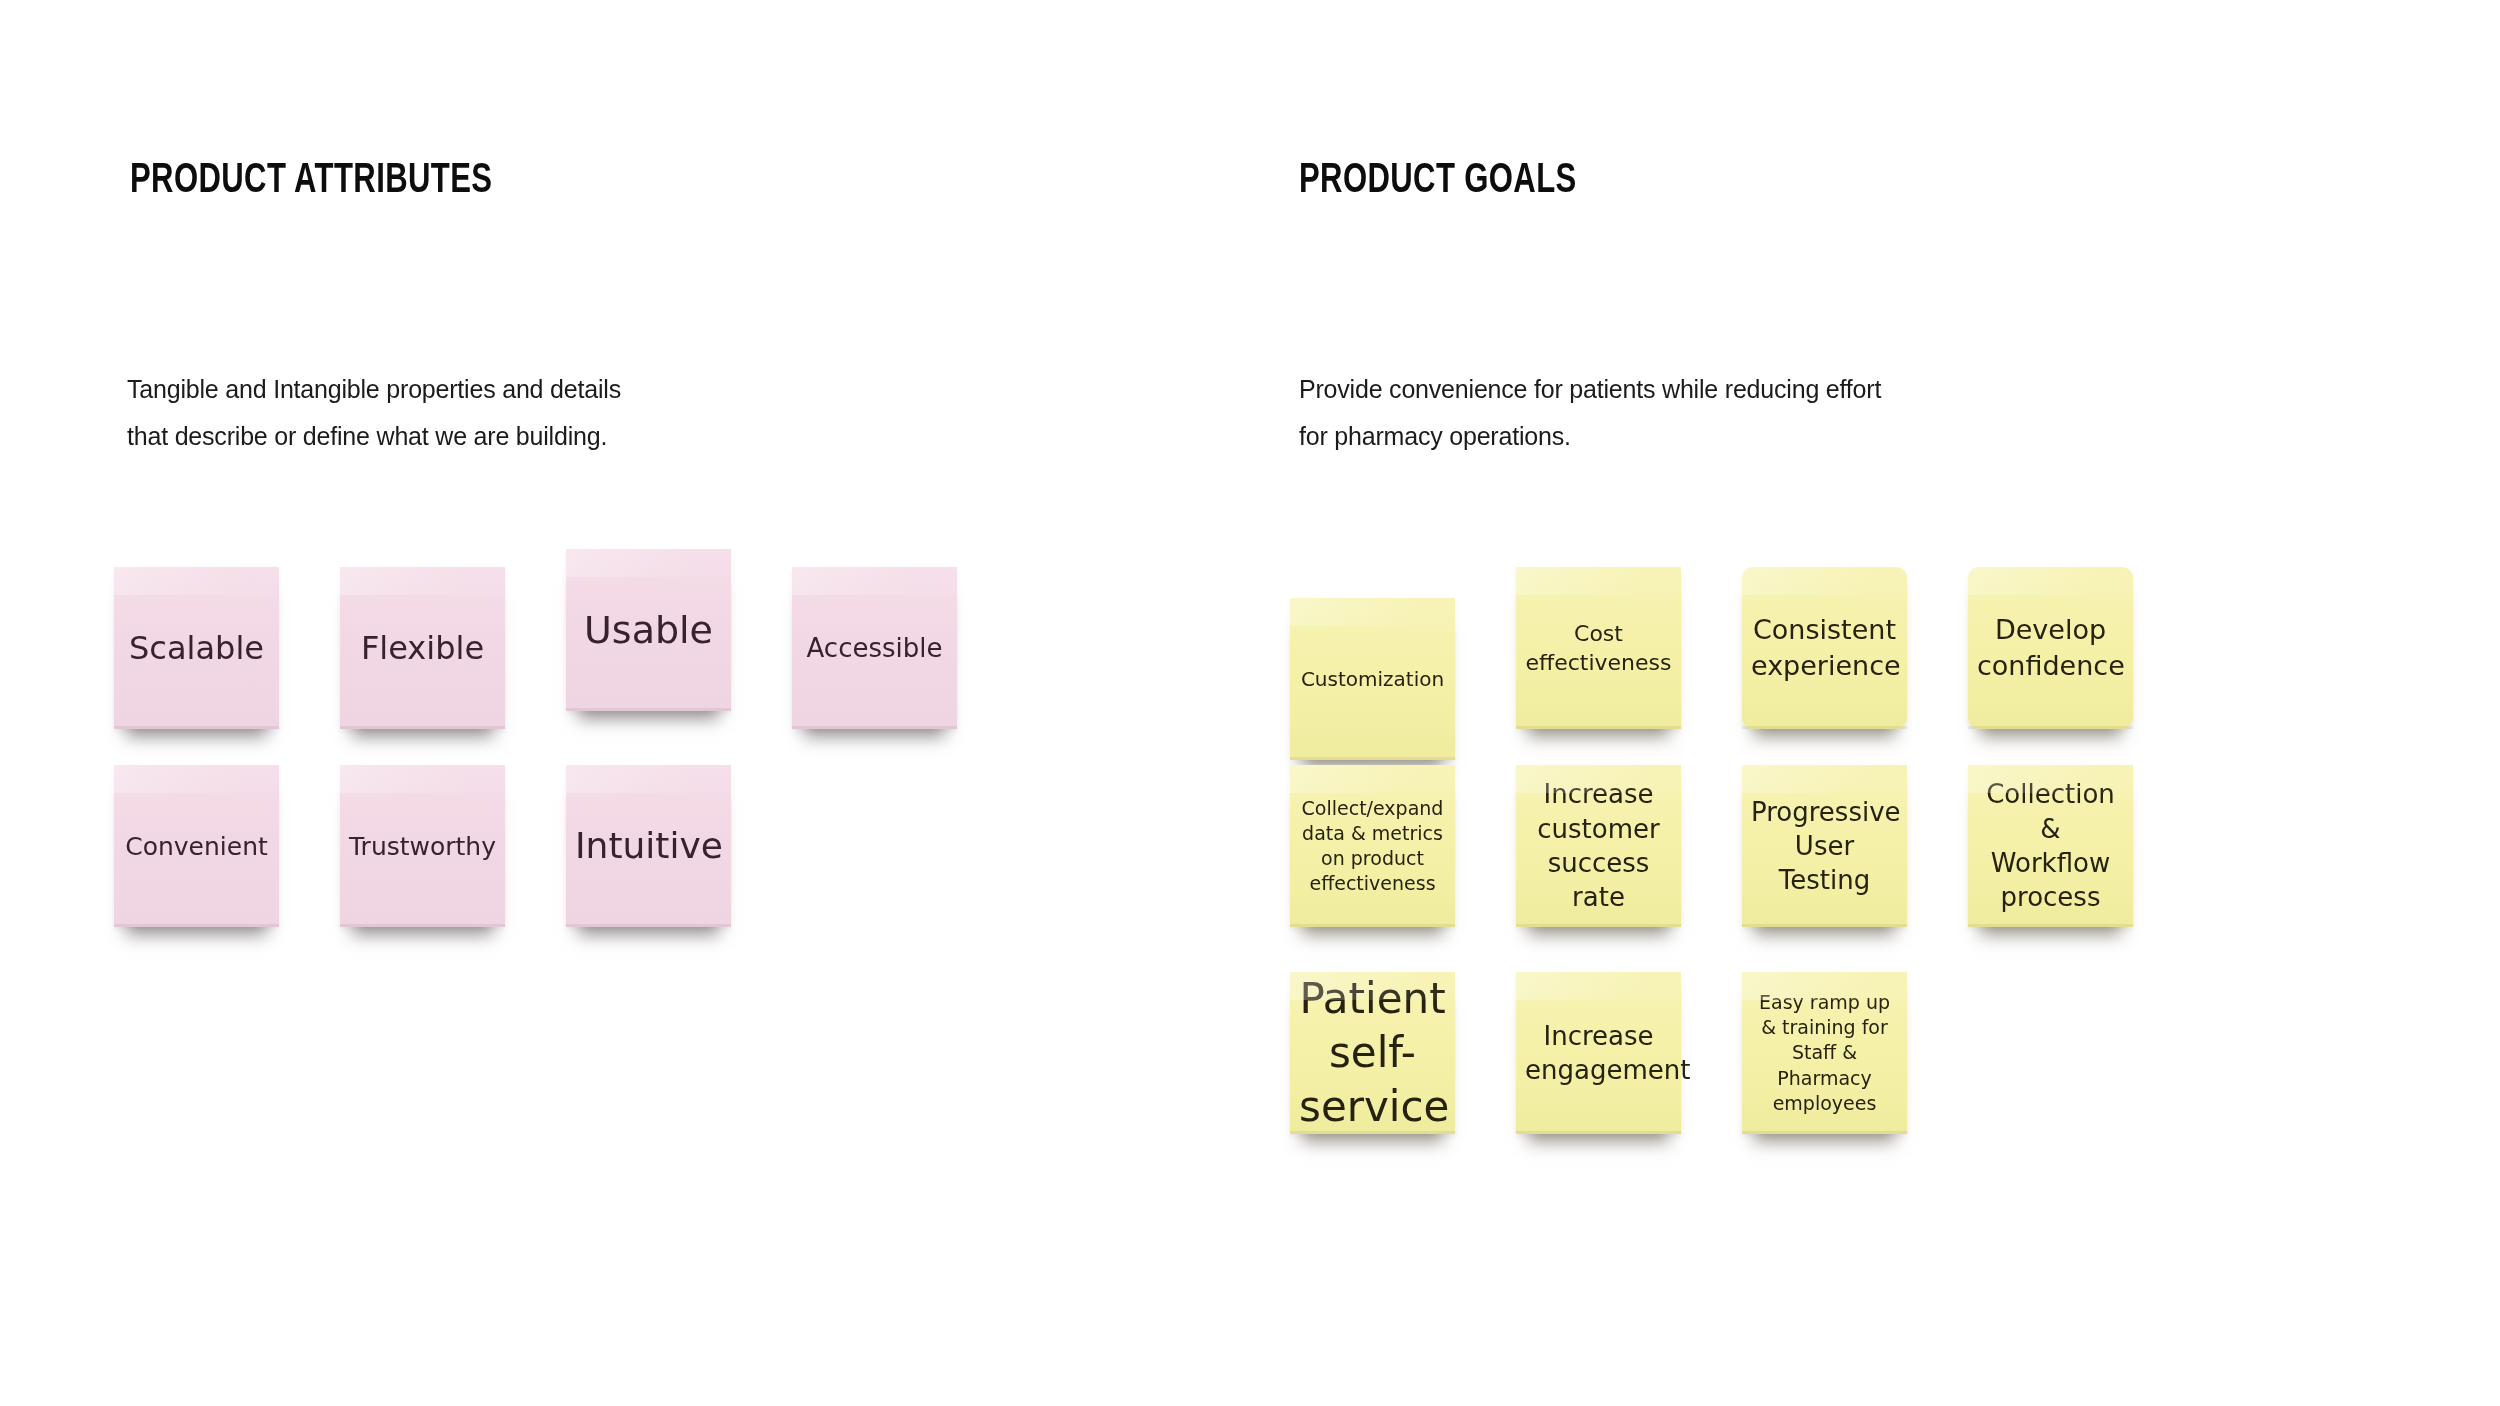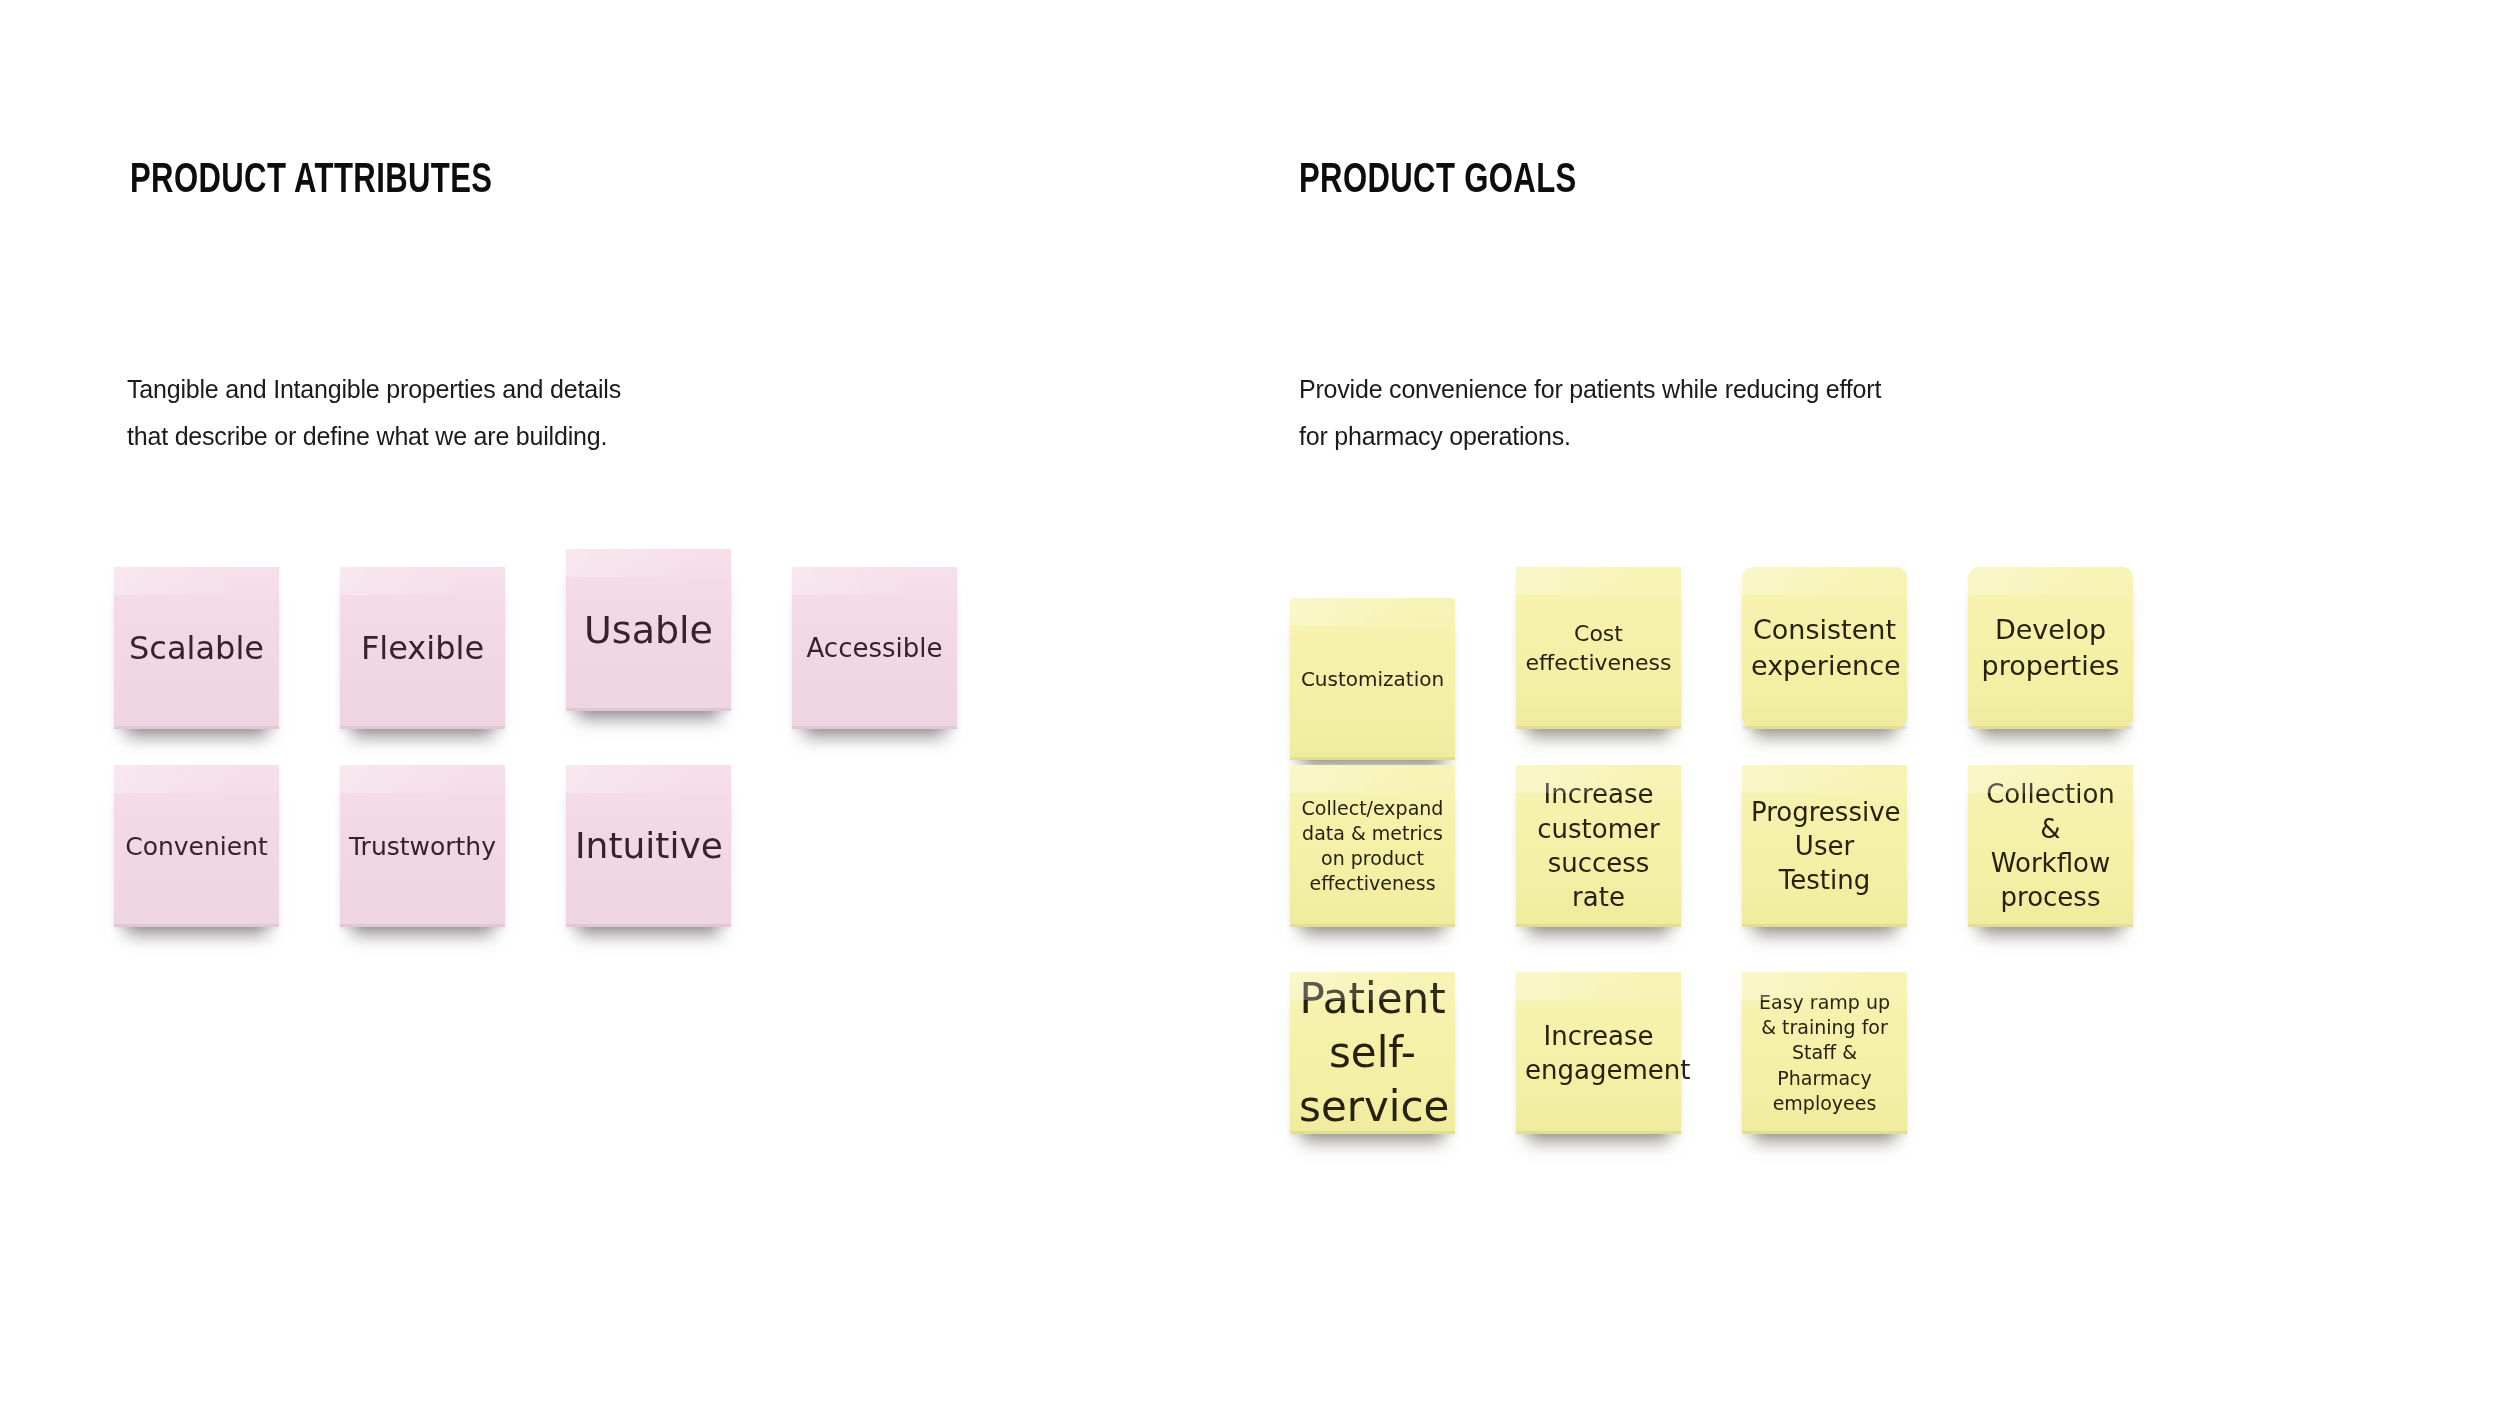--- a/index.html
+++ b/index.html
@@ -128,21 +128,21 @@
   <div class="note yellow fs20" style="left:1290px;top:598px;text-align:center;">
     <span class="note-text">Customization</span>
   </div>
   <div class="note yellow fs22" style="left:1516px;top:567px;">
     <span class="note-text">Cost effectiveness</span>
   </div>
   <div class="note yellow fs27" style="left:1742px;top:567px;">
     <span class="note-text">Consistent experience</span>
   </div>
   <div class="note yellow fs27" style="left:1968px;top:567px;">
-    <span class="note-text">Develop properties</span>
+    <span class="note-text">Develop confidence</span>
   </div>
 
   <div class="note yellow fs19" style="left:1290px;top:765px;">
     <span class="note-text">Collect/expand data &amp; metrics on product effectiveness</span>
   </div>
   <div class="note yellow fs26" style="left:1516px;top:765px;">
     <span class="note-text">Increase customer success rate</span>
   </div>
   <div class="note yellow fs26" style="left:1742px;top:765px;">
     <span class="note-text">Progressive User Testing</span>

